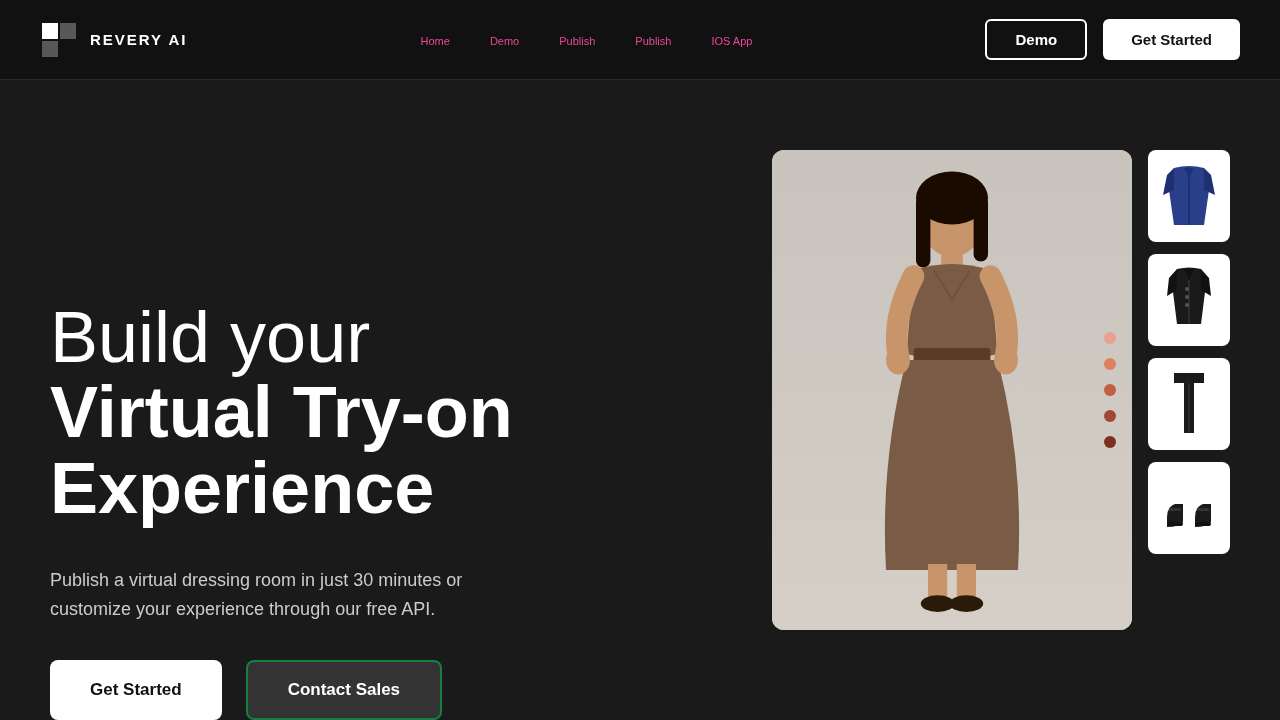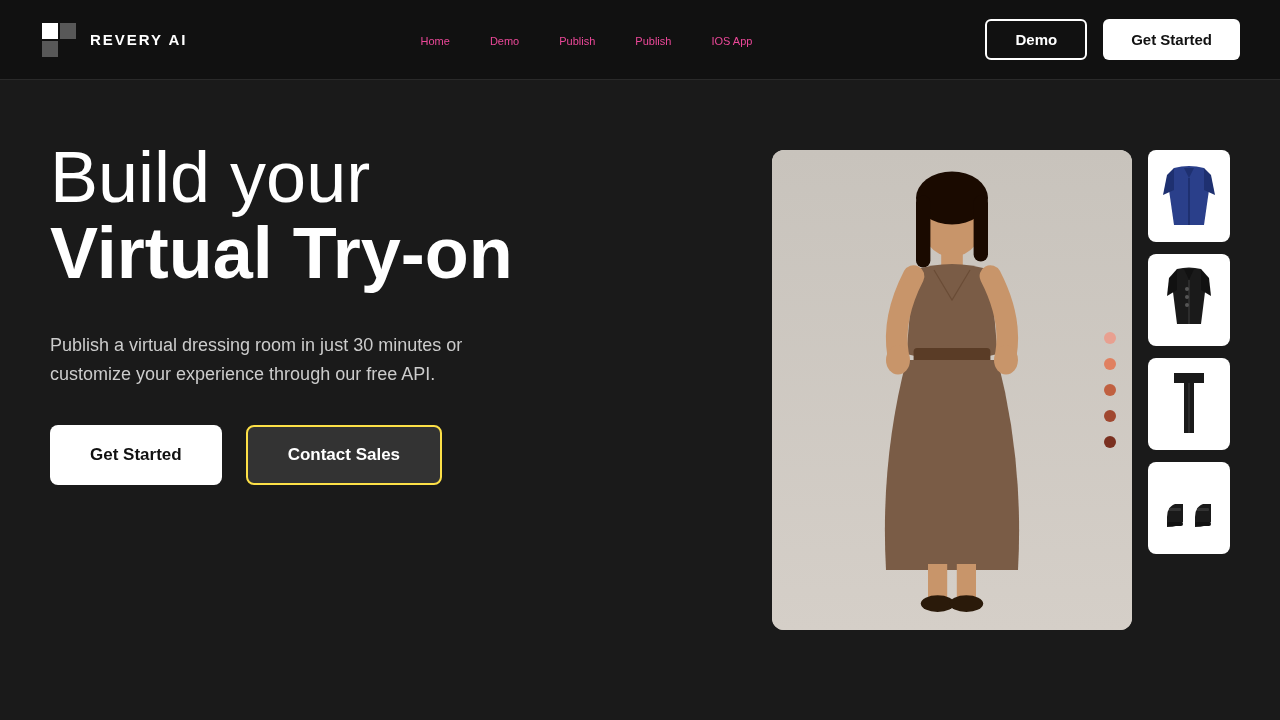--- a/index.html
+++ b/index.html
@@ -71,21 +71,21 @@
       padding: 12px 28px;
       border-radius: 6px;
       font-size: 15px;
       font-weight: 600;
       cursor: pointer;
     }
 
     
     .hero {
       display: flex;
-      align-items: flex-start;
+      align-items: flex-end;
       padding: 60px 50px 0 50px;
       height: calc(720px - 80px);
       position: relative;
     }
     .hero-text {
       flex: 0 0 560px;
       padding-right: 40px;
     }
     .hero-title {
       font-size: 72px;
@@ -115,21 +115,21 @@
       border: none;
       padding: 18px 40px;
       border-radius: 8px;
       font-size: 17px;
       font-weight: 600;
       cursor: pointer;
     }
     .btn-hero-secondary {
       background: #333333;
       color: #ffffff;
-      border: 2px solid #fde047;
+      border: 2px solid #15803d;
       padding: 18px 40px;
       border-radius: 8px;
       font-size: 17px;
       font-weight: 600;
       cursor: pointer;
     }
 
     
     .hero-visual {
       flex: 1;
@@ -233,20 +233,21 @@
     <button class="btn-demo">Demo</button>
     <button class="btn-get-started-nav">Get Started</button>
   </div>
 </nav>
 
 <section class="hero">
   <div class="hero-text">
     <h1 class="hero-title">
       <span>Build your</span><br>
       <strong>Virtual Try-on</strong><br>
+      <strong>Experience</strong>
     </h1>
     <p class="hero-subtitle">Publish a virtual dressing room in just 30 minutes or customize your experience through our free API.</p>
     <div class="hero-buttons">
       <button class="btn-hero-primary">Get Started</button>
       <button class="btn-hero-secondary">Contact Sales</button>
     </div>
   </div>
 
   <div class="hero-visual">
 

